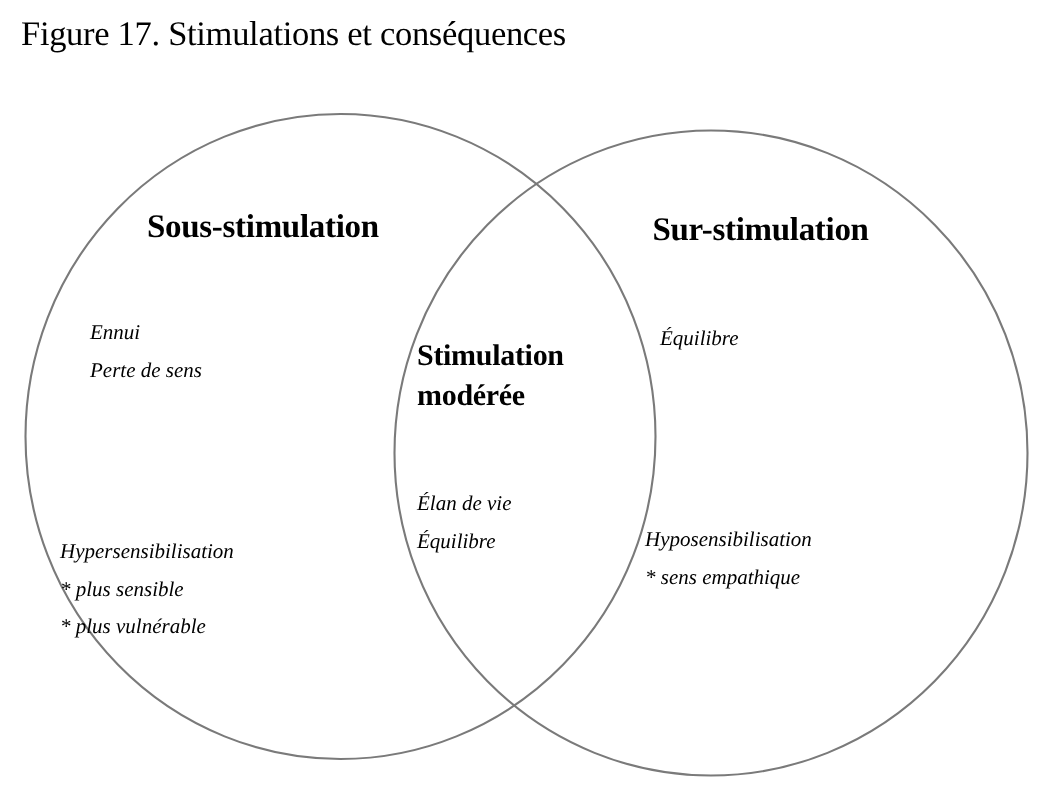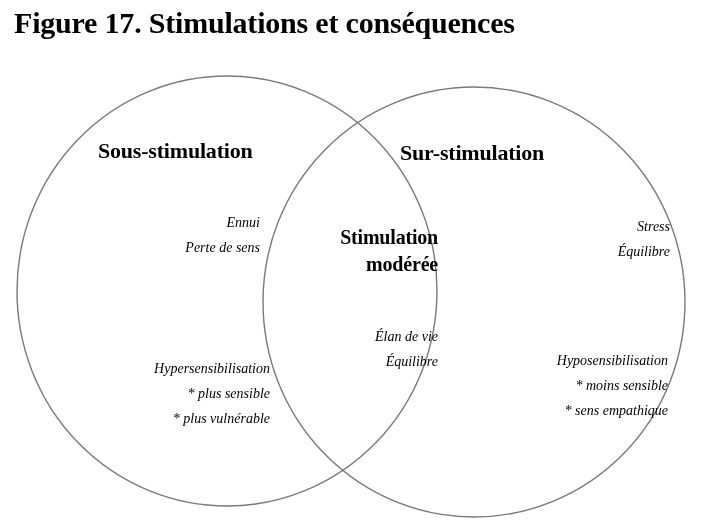--- a/index.html
+++ b/index.html
@@ -13,37 +13,37 @@
     height: 529px;
     background: #ffffff;
     overflow: hidden;
     font-family: "Liberation Serif", "DejaVu Serif", serif;
     color: #000000;
   }
   #figure-title {
     position: absolute;
     left: 14px;
     top: 8px;
-    font-size: 30px;
-    font-weight: bold;
+    font-size: 23px;
+    font-weight: normal;
     letter-spacing: -0.2px;
     line-height: 30px;
     white-space: nowrap;
     color: #000000;
   }
   #venn-svg {
     position: absolute;
     left: 0;
     top: 0;
     width: 708px;
     height: 529px;
   }
   .text-block {
     position: absolute;
-    text-align: right;
+    text-align: left;
     line-height: 25px;
   }
   .heading {
     font-size: 22px;
     font-weight: bold;
     white-space: nowrap;
     letter-spacing: -0.2px;
   }
   .body-text {
     font-size: 14px;
@@ -55,27 +55,27 @@
   }
   .center-heading {
     font-size: 20px;
     font-weight: bold;
     line-height: 27px;
     letter-spacing: -0.2px;
   }
 
   
   #left-heading   { left: 98px;  top: 138px; }
-  #right-heading  { left: 400px; top: 140px; }
+  #right-heading  { left: 435px; top: 140px; }
 
   #left-list-top  { left: 60px;  top: 210px; width: 200px; }
   #left-list-bot  { left: 40px;  top: 356px; width: 230px; }
 
   #right-list-top { left: 440px; top: 214px; width: 230px; }
-  #right-list-bot { left: 418px; top: 348px; width: 250px; }
+  #right-list-bot { left: 430px; top: 348px; width: 250px; }
 
   #center-heading { left: 278px; top: 224px; width: 160px; }
   #center-list    { left: 278px; top: 324px; width: 160px; }
 </style>
 </head>
 <body>
 
 <div id="page">
 
   <div id="figure-title">Figure 17. Stimulations et conséquences</div>
@@ -94,27 +94,25 @@
 
   <div class="text-block body-text" id="left-list-bot">
     <div>Hypersensibilisation</div>
     <div>* plus sensible</div>
     <div>* plus vulnérable</div>
   </div>
 
   <div class="text-block heading" id="right-heading">Sur-stimulation</div>
 
   <div class="text-block body-text" id="right-list-top">
-    <div>Stress</div>
     <div>Équilibre</div>
   </div>
 
   <div class="text-block body-text" id="right-list-bot">
     <div>Hyposensibilisation</div>
-    <div>* moins sensible</div>
     <div>* sens empathique</div>
   </div>
 
   <div class="text-block center-heading" id="center-heading">
     <div>Stimulation</div>
     <div>modérée</div>
   </div>
 
   <div class="text-block body-text" id="center-list">
     <div>Élan de vie</div>

